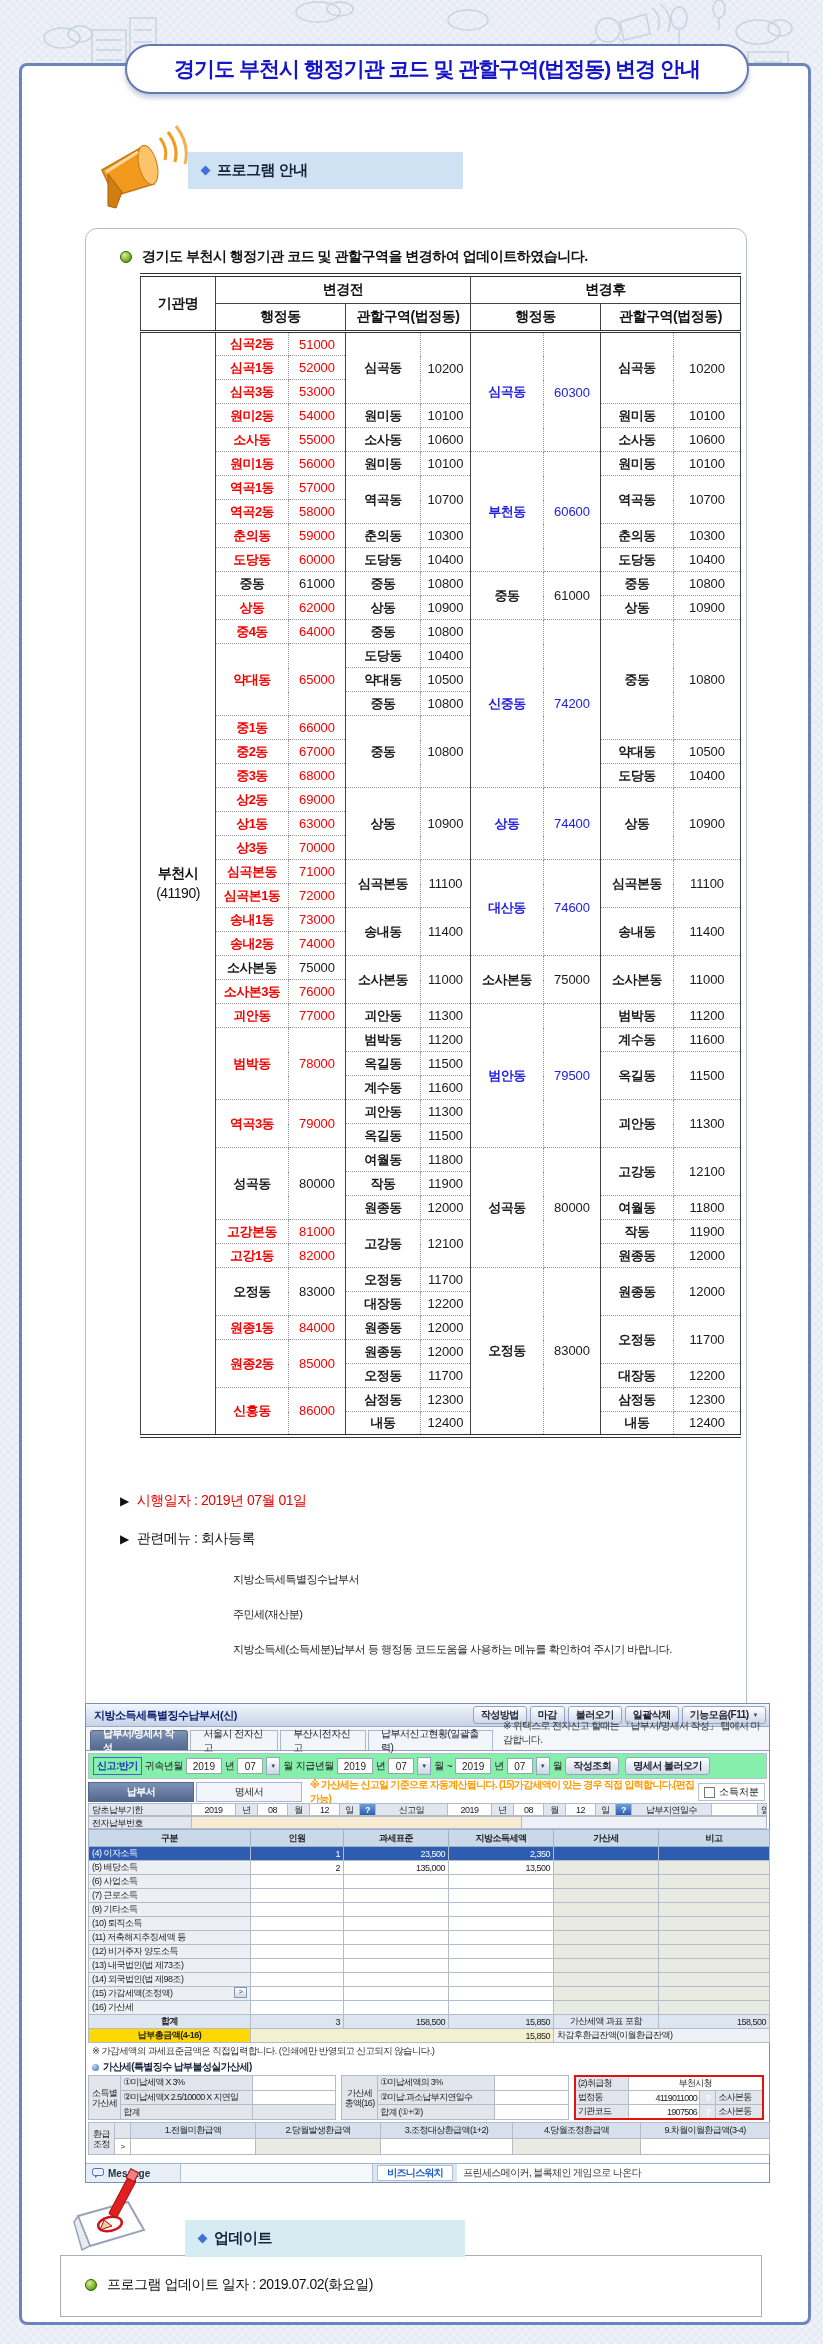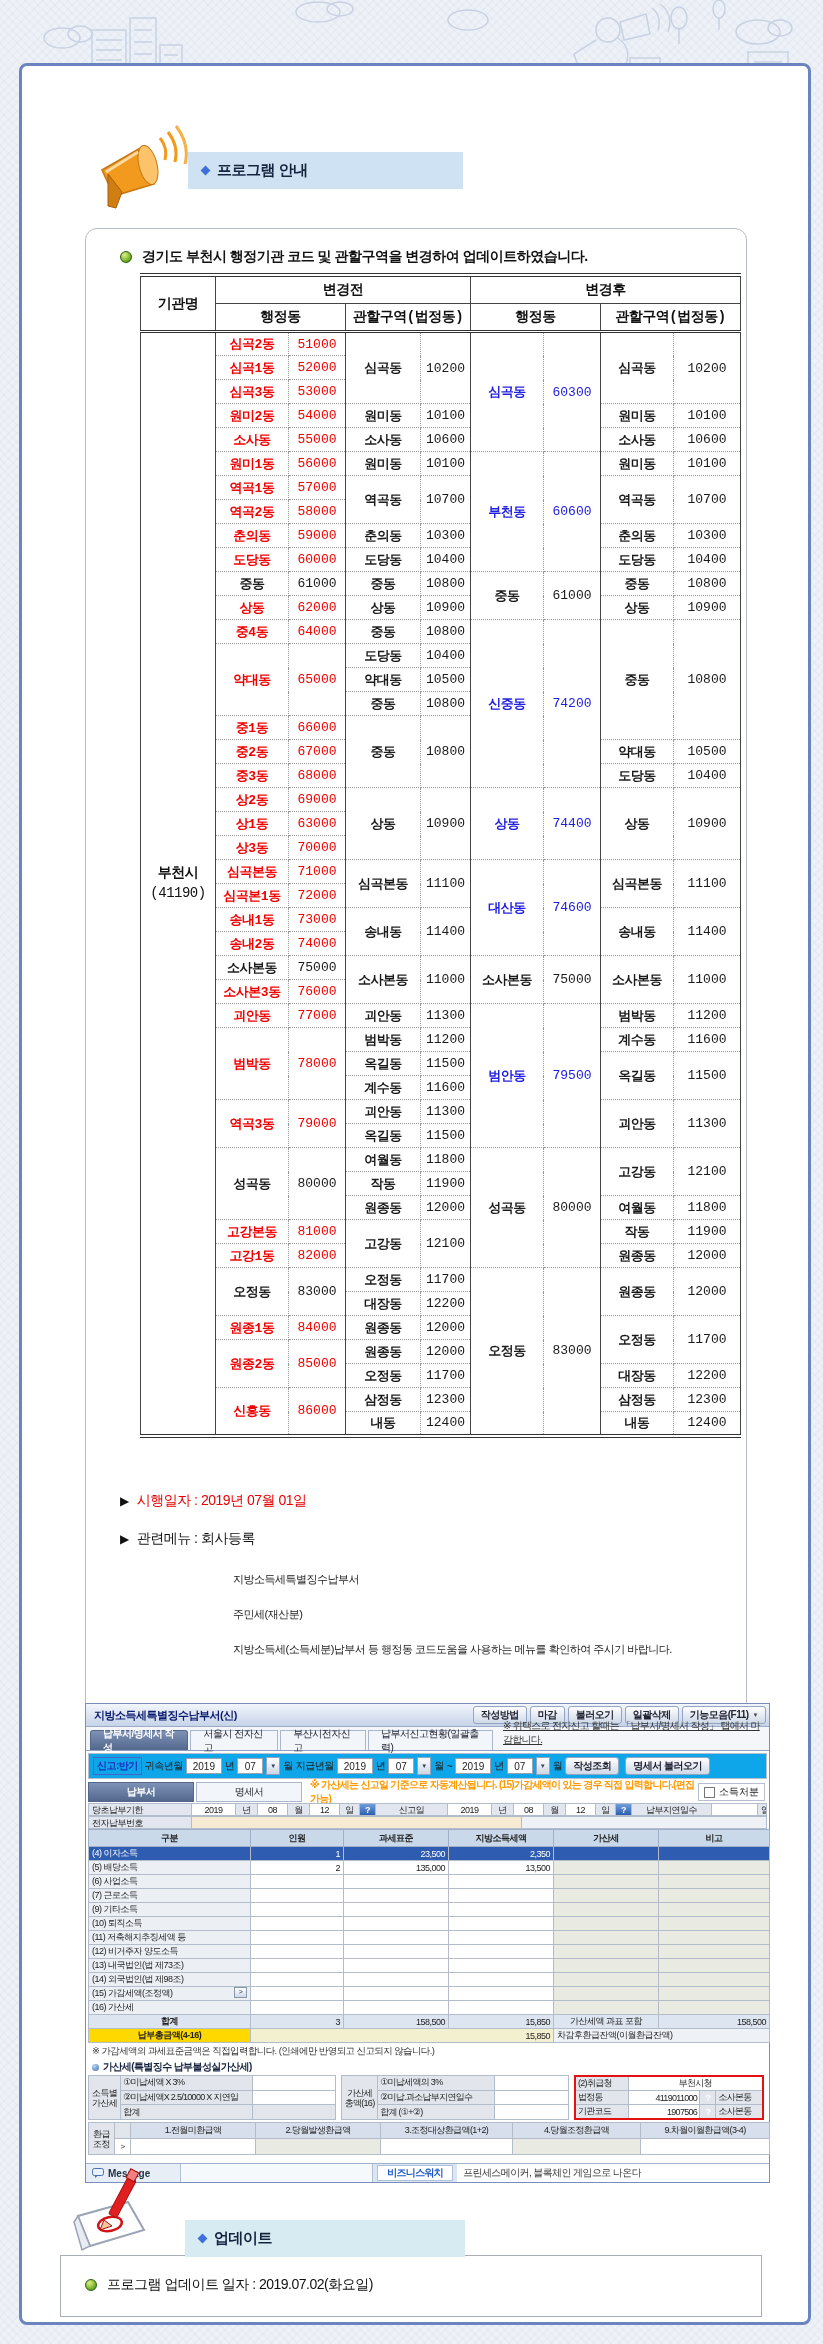--- a/index.html
+++ b/index.html
@@ -29,21 +29,21 @@
   
   .box1{position:absolute;left:85px;top:228px;width:660px;height:1926px;border:1px solid #b8bcc4;border-radius:12px;background:#fff;z-index:2;}
   .box2{position:absolute;left:60px;top:2255px;width:700px;height:60px;border:1px solid #a9adb5;background:#fff;z-index:2;}
   .bullet-line{position:absolute;display:flex;align-items:center;z-index:3;}
   .gbullet{width:10px;height:10px;border-radius:50%;margin-right:10px;flex:none;
     background:radial-gradient(circle at 35% 30%,#dff08a,#7ab32a 60%,#3c7a10);border:1px solid #2e5e0c;}
   .bullet-line b{font-size:14px;color:#111;letter-spacing:-0.5px;}
   
   #main-table{position:absolute;left:140px;top:273px;z-index:3;border-collapse:collapse;table-layout:fixed;
     border-top:4px double #333;border-bottom:4px double #333;border-left:1px solid #444;border-right:1px solid #444;
-    font-family:Liberation Mono, monospace;padding-left:27px;}
+    font-family:Liberation Sans, sans-serif;padding-left:27px;}
   #main-table th{border:1px solid #444;font-size:14px;font-weight:bold;color:#111;background:#fff;height:24px;letter-spacing:-0.5px;}
   #main-table .hsep{border-bottom:3px double #333;}
   #main-table tbody tr{height:24px;}
   #main-table tbody td{border-right:1px dotted #999;border-bottom:1px dotted #999;text-align:center;
     font-size:13px;vertical-align:middle;padding:0;letter-spacing:-0.5px;}
   #main-table td.cell-name{font-weight:bold;}
   #main-table td.cell-code{font-weight:normal;letter-spacing:0;}
   #main-table td.sol{border-right:1px solid #444;}
   #main-table td.c-org{border-right:1px solid #444;font-size:14px;color:#111;line-height:20px;}
   #main-table td.last{border-right:none;}
@@ -56,22 +56,22 @@
   .appwin{position:absolute;left:85px;top:1703px;width:685px;z-index:3;border:1px solid #7a8ebc;background:#fff;box-sizing:border-box;font-size:10px;color:#222;}
   .a-title{height:22px;background:linear-gradient(#f2f6fc,#c6d3e8);display:flex;align-items:center;border-bottom:1px solid #9cacc8;}
   .a-title .t{font-weight:bold;color:#0a1a6e;font-size:11px;padding-left:8px;flex:1;letter-spacing:-0.5px;}
   .a-btn{height:16px;margin-right:3px;padding:0 7px;font-size:10px;font-weight:bold;color:#223;
     background:linear-gradient(#fefefe,#cfd9e8);border:1px solid #93a5c2;border-radius:3px;display:flex;align-items:center;letter-spacing:-0.5px;}
   .a-btn .dn{font-size:6px;margin-left:4px;color:#445;}
   .a-tabs{height:23px;display:flex;align-items:flex-end;background:#f4f6fa;border-bottom:1px solid #8fa3c0;padding-left:4px;}
   .a-tab{height:19px;display:flex;align-items:center;padding:0 12px;margin-right:2px;border:1px solid #a9b6cc;border-bottom:none;
     background:#f2f5fa;font-size:10px;color:#223;letter-spacing:-0.5px;}
   .a-tab.active{background:linear-gradient(#7d92b5,#54688e);color:#fff;font-weight:bold;border-color:#54688e;border-radius:3px 3px 0 0;}
-  .a-tabnote{font-size:10px;color:#333;margin:0 0 3px 8px;letter-spacing:-0.7px;text-decoration:underline;}
-  .a-filter{margin:2px;border:1px solid #b6bfd0;height:24px;display:flex;align-items:center;gap:3px;padding:0 4px;background:#0ea5e9;}
+  .a-tabnote{font-size:10px;color:#333;margin:0 0 3px 8px;letter-spacing:-0.7px;}
+  .a-filter{margin:2px;border:1px solid #b6bfd0;height:24px;display:flex;align-items:center;gap:3px;padding:0 4px;background:#86efac;}
   .a-rep{border:1px solid #4a62c8;color:#1a2fc0;font-weight:bold;padding:1px 3px;font-size:10px;letter-spacing:-0.5px;}
   .a-lab{font-size:10px;color:#222;letter-spacing:-0.5px;}
   .a-in{height:14px;border:1px solid #9aa4b2;background:#fff;font-size:10px;display:flex;align-items:center;justify-content:center;}
   .a-yr{width:34px;} .a-mo{width:24px;}
   .a-dd{width:12px;height:16px;background:linear-gradient(#fff,#cdd6e4);border:1px solid #93a5c2;display:flex;align-items:center;justify-content:center;font-size:6px;color:#345;}
   .a-subtabs{height:22px;display:flex;align-items:center;padding:0 2px;gap:2px;}
   .a-stab{width:104px;height:18px;display:flex;align-items:center;justify-content:center;font-size:10px;border:1px solid #a9b6cc;background:#f2f5fa;letter-spacing:-0.5px;}
   .a-stab.active{background:linear-gradient(#7d92b5,#54688e);color:#fff;font-weight:bold;border-color:#54688e;}
   .a-orange{color:#ff9900;font-weight:bold;font-size:10px;margin-left:6px;letter-spacing:-0.7px;flex:1;}
   .a-cbbox{display:flex;align-items:center;border:1px solid #b6bfd0;height:16px;padding:0 5px;margin-right:2px;background:#fff;}
@@ -155,20 +155,23 @@
     <ellipse cx="719" cy="9" rx="6" ry="9"></ellipse>
       <line x1="719" y1="18" x2="719" y2="30"></line>
     <ellipse cx="758" cy="32" rx="22" ry="12"></ellipse>
       <ellipse cx="780" cy="28" rx="12" ry="8"></ellipse>
     <rect x="748" y="52" width="40" height="50"></rect>
       <line x1="754" y1="62" x2="782" y2="62"></line>
       <line x1="754" y1="72" x2="782" y2="72"></line>
       <line x1="754" y1="82" x2="782" y2="82"></line>
   </svg>
 
+  <div class="title-pill">
+    <span>경기도 부천시 행정기관 코드 및 관할구역(법정동) 변경 안내</span>
+  </div>
 
   <div class="frame"></div>
 
   <div class="icon-wrap" style="left:88px;top:118px;width:100px;height:100px;">
     <svg viewBox="0 0 100 100" width="100" height="100">
       <path d="M14 52 L56 28 L66 66 L26 78 Z" fill="#f29a1e" stroke="#c87710" stroke-width="1.5"></path>
       <ellipse cx="60" cy="47" rx="9" ry="20" transform="rotate(-14 60 47)" fill="#fcc36a" stroke="#c87710"></ellipse>
       <path d="M20 56 L34 74 L28 90 L20 88 Z" fill="#d07d12" stroke="#a85f08"></path>
       <path d="M72 20 q8 10 5 22" stroke="#f29a1e" stroke-width="3" fill="none"></path>
       <path d="M80 14 q11 14 7 30" stroke="#f29a1e" stroke-width="3" fill="none"></path>

